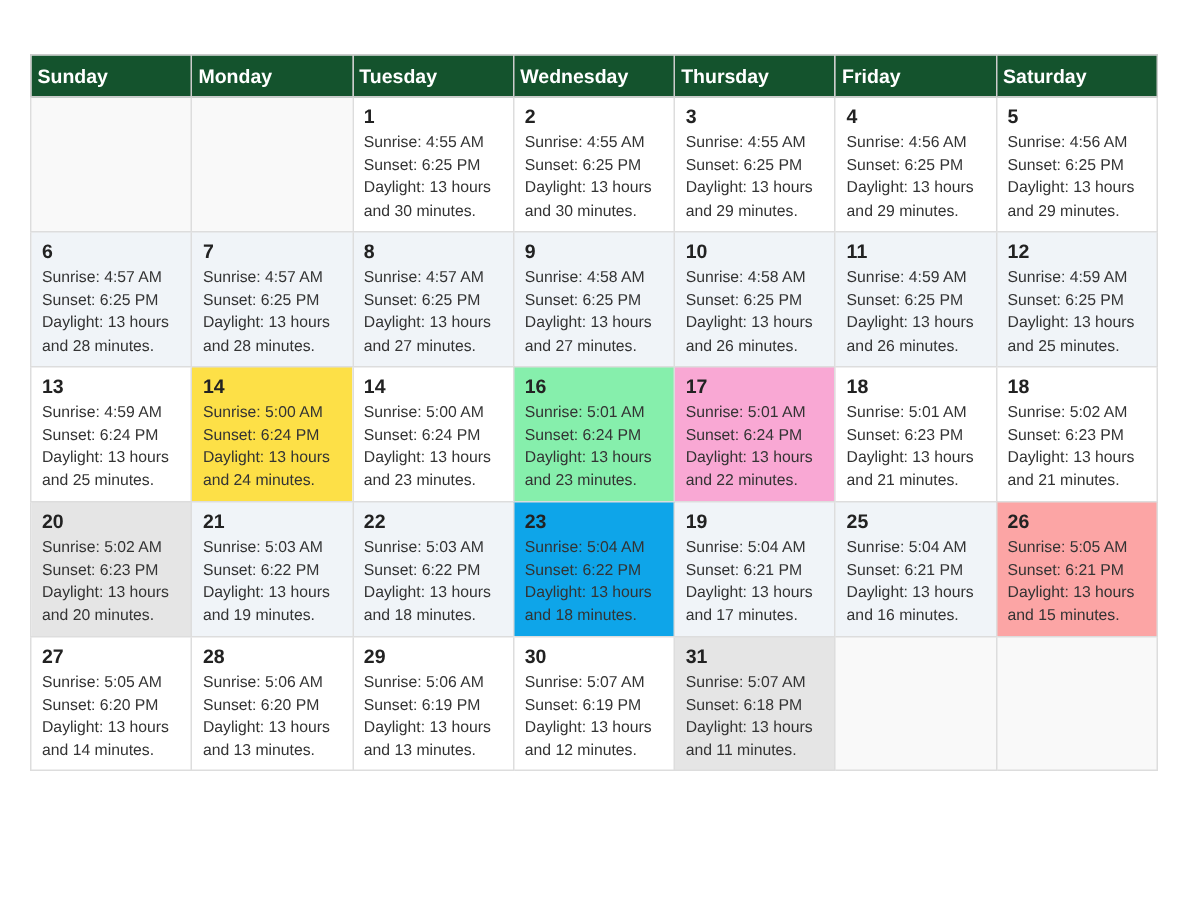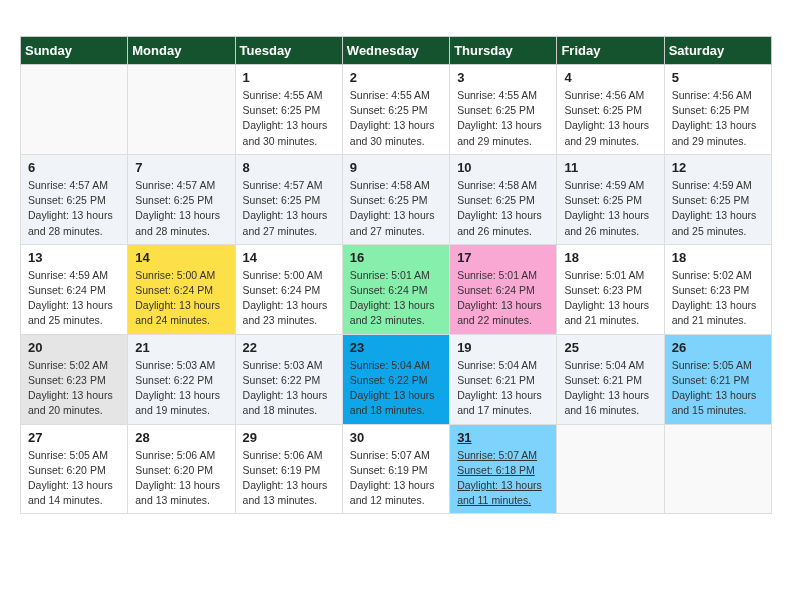--- a/index.html
+++ b/index.html
@@ -254,21 +254,21 @@
           <div class="day-info" style="white-space: pre-line;">Sunrise: 5:04 AM
 Sunset: 6:21 PM
 Daylight: 13 hours and 17 minutes.</div>
         </td>
         <td style="background: rgb(240, 244, 248);">
           <div class="day-number">25</div>
           <div class="day-info" style="white-space: pre-line;">Sunrise: 5:04 AM
 Sunset: 6:21 PM
 Daylight: 13 hours and 16 minutes.</div>
         </td>
-        <td style="background: #7dd3fc;">
+        <td style="background: #fca5a5;">
           <div class="day-number">26</div>
           <div class="day-info" style="white-space: pre-line;">Sunrise: 5:05 AM
 Sunset: 6:21 PM
 Daylight: 13 hours and 15 minutes.</div>
         </td>
       </tr>
       <tr>
         <td style="background: rgb(255, 255, 255);">
           <div class="day-number">27</div>
           <div class="day-info" style="white-space: pre-line;">Sunrise: 5:05 AM
@@ -286,21 +286,21 @@
           <div class="day-info" style="white-space: pre-line;">Sunrise: 5:06 AM
 Sunset: 6:19 PM
 Daylight: 13 hours and 13 minutes.</div>
         </td>
         <td style="background: rgb(255, 255, 255);">
           <div class="day-number">30</div>
           <div class="day-info" style="white-space: pre-line;">Sunrise: 5:07 AM
 Sunset: 6:19 PM
 Daylight: 13 hours and 12 minutes.</div>
         </td>
-        <td style="background: #7dd3fc; text-decoration: underline;">
+        <td style="background: #e5e5e5;">
           <div class="day-number">31</div>
           <div class="day-info" style="white-space: pre-line;">Sunrise: 5:07 AM
 Sunset: 6:18 PM
 Daylight: 13 hours and 11 minutes.</div>
         </td>
         <td class="empty-cell" style="background: rgb(249, 249, 249);"></td>
         <td class="empty-cell" style="background: rgb(249, 249, 249);"></td>
       </tr>
     </tbody>
 </table>

